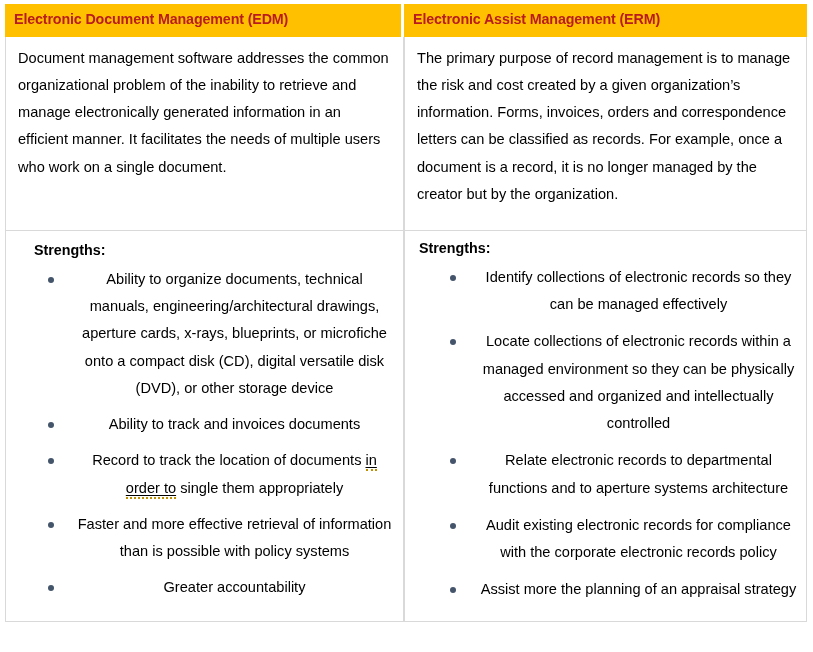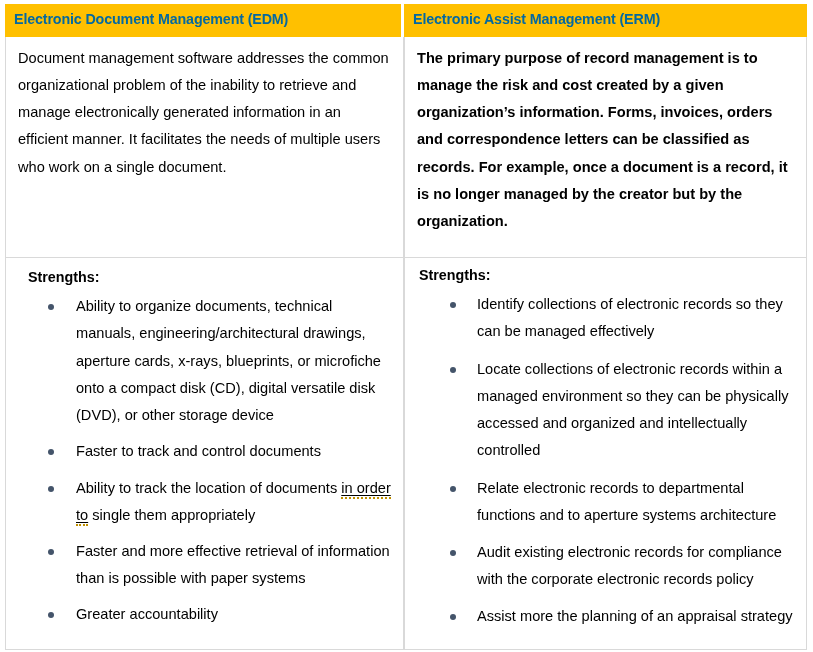--- a/index.html
+++ b/index.html
@@ -42,59 +42,58 @@
   tr.header-row > th {
     background: #FFC000;
     border: none;
     padding: 7px 0 8px 9px;
     text-align: left;
     vertical-align: top;
     font-size: 14.3px;
     font-weight: bold;
     line-height: 1.25;
     letter-spacing: -0.15px;
-    color: #0369a1;
+    color: #b91c1c;
   }
   tr.header-row > th.header-cell-left {
     border-right: 3px solid #ffffff;
   }
 
   
   td.body-cell {
     border-left: 1px solid #D9D9D9;
     border-right: 1px solid #D9D9D9;
     border-bottom: 1px solid #D9D9D9;
     vertical-align: top;
     background: #ffffff;
   }
 
   td.desc-cell {
     padding: 8px 12px 22px 12px;
   }
   td.desc-cell.desc-right {
     padding-right: 8px;
-    font-weight: bold;
   }
   td.strengths-cell {
     padding: 6px 10px 12px 12px;
   }
   td.strengths-cell.strengths-right {
     padding-top: 4px;
     padding-right: 6px;
   }
 
   p.desc-text {
     margin: 0;
     font-size: 14.6px;
     line-height: 27.2px;
     color: #000000;
   }
 
   p.strengths-label {
-    margin: 0 0 2px 10px;
+    margin: 0 0 2px 16px;
     font-size: 14.3px;
     font-weight: bold;
     line-height: 27px;
     color: #000000;
   }
   .strengths-right p.strengths-label {
     margin-left: 2px;
   }
 
   ul.strengths-list {
@@ -103,20 +102,21 @@
     padding: 0;
   }
 
   li.strength-item {
     position: relative;
     margin: 0 0 9px 0;
     padding-left: 58px;
     font-size: 14.6px;
     line-height: 27.2px;
     color: #000000;
+    text-align: center;
   }
   .strengths-right li.strength-item {
     padding-left: 60px;
     margin-bottom: 10px;
   }
   li.strength-item:last-child {
     margin-bottom: 6px;
   }
 
   li.strength-item > .bullet-dot {
@@ -175,29 +175,29 @@
 
         <td class="body-cell strengths-cell strengths-left">
           <p class="strengths-label">Strengths:</p>
           <ul class="strengths-list">
             <li class="strength-item">
               <span class="bullet-dot"></span>
               <span>Ability to organize documents, technical manuals, engineering/architectural drawings, aperture cards, x-rays, blueprints, or microfiche onto a compact disk (CD), digital versatile disk (DVD), or other storage device</span>
             </li>
             <li class="strength-item">
               <span class="bullet-dot"></span>
-              <span>Faster to track and control documents</span>
-            </li>
-            <li class="strength-item">
-              <span class="bullet-dot"></span>
-              <span>Ability to track the location of documents </span><span class="grammar-flag">in order to</span><span> single them appropriately</span>
-            </li>
-            <li class="strength-item">
-              <span class="bullet-dot"></span>
-              <span>Faster and more effective retrieval of information than is possible with paper systems</span>
+              <span>Ability to track and invoices documents</span>
+            </li>
+            <li class="strength-item">
+              <span class="bullet-dot"></span>
+              <span>Record to track the location of documents </span><span class="grammar-flag">in order to</span><span> single them appropriately</span>
+            </li>
+            <li class="strength-item">
+              <span class="bullet-dot"></span>
+              <span>Faster and more effective retrieval of information than is possible with policy systems</span>
             </li>
             <li class="strength-item">
               <span class="bullet-dot"></span>
               <span>Greater accountability</span>
             </li>
           </ul>
         </td>
 
         <td class="body-cell strengths-cell strengths-right">
           <p class="strengths-label">Strengths:</p>

